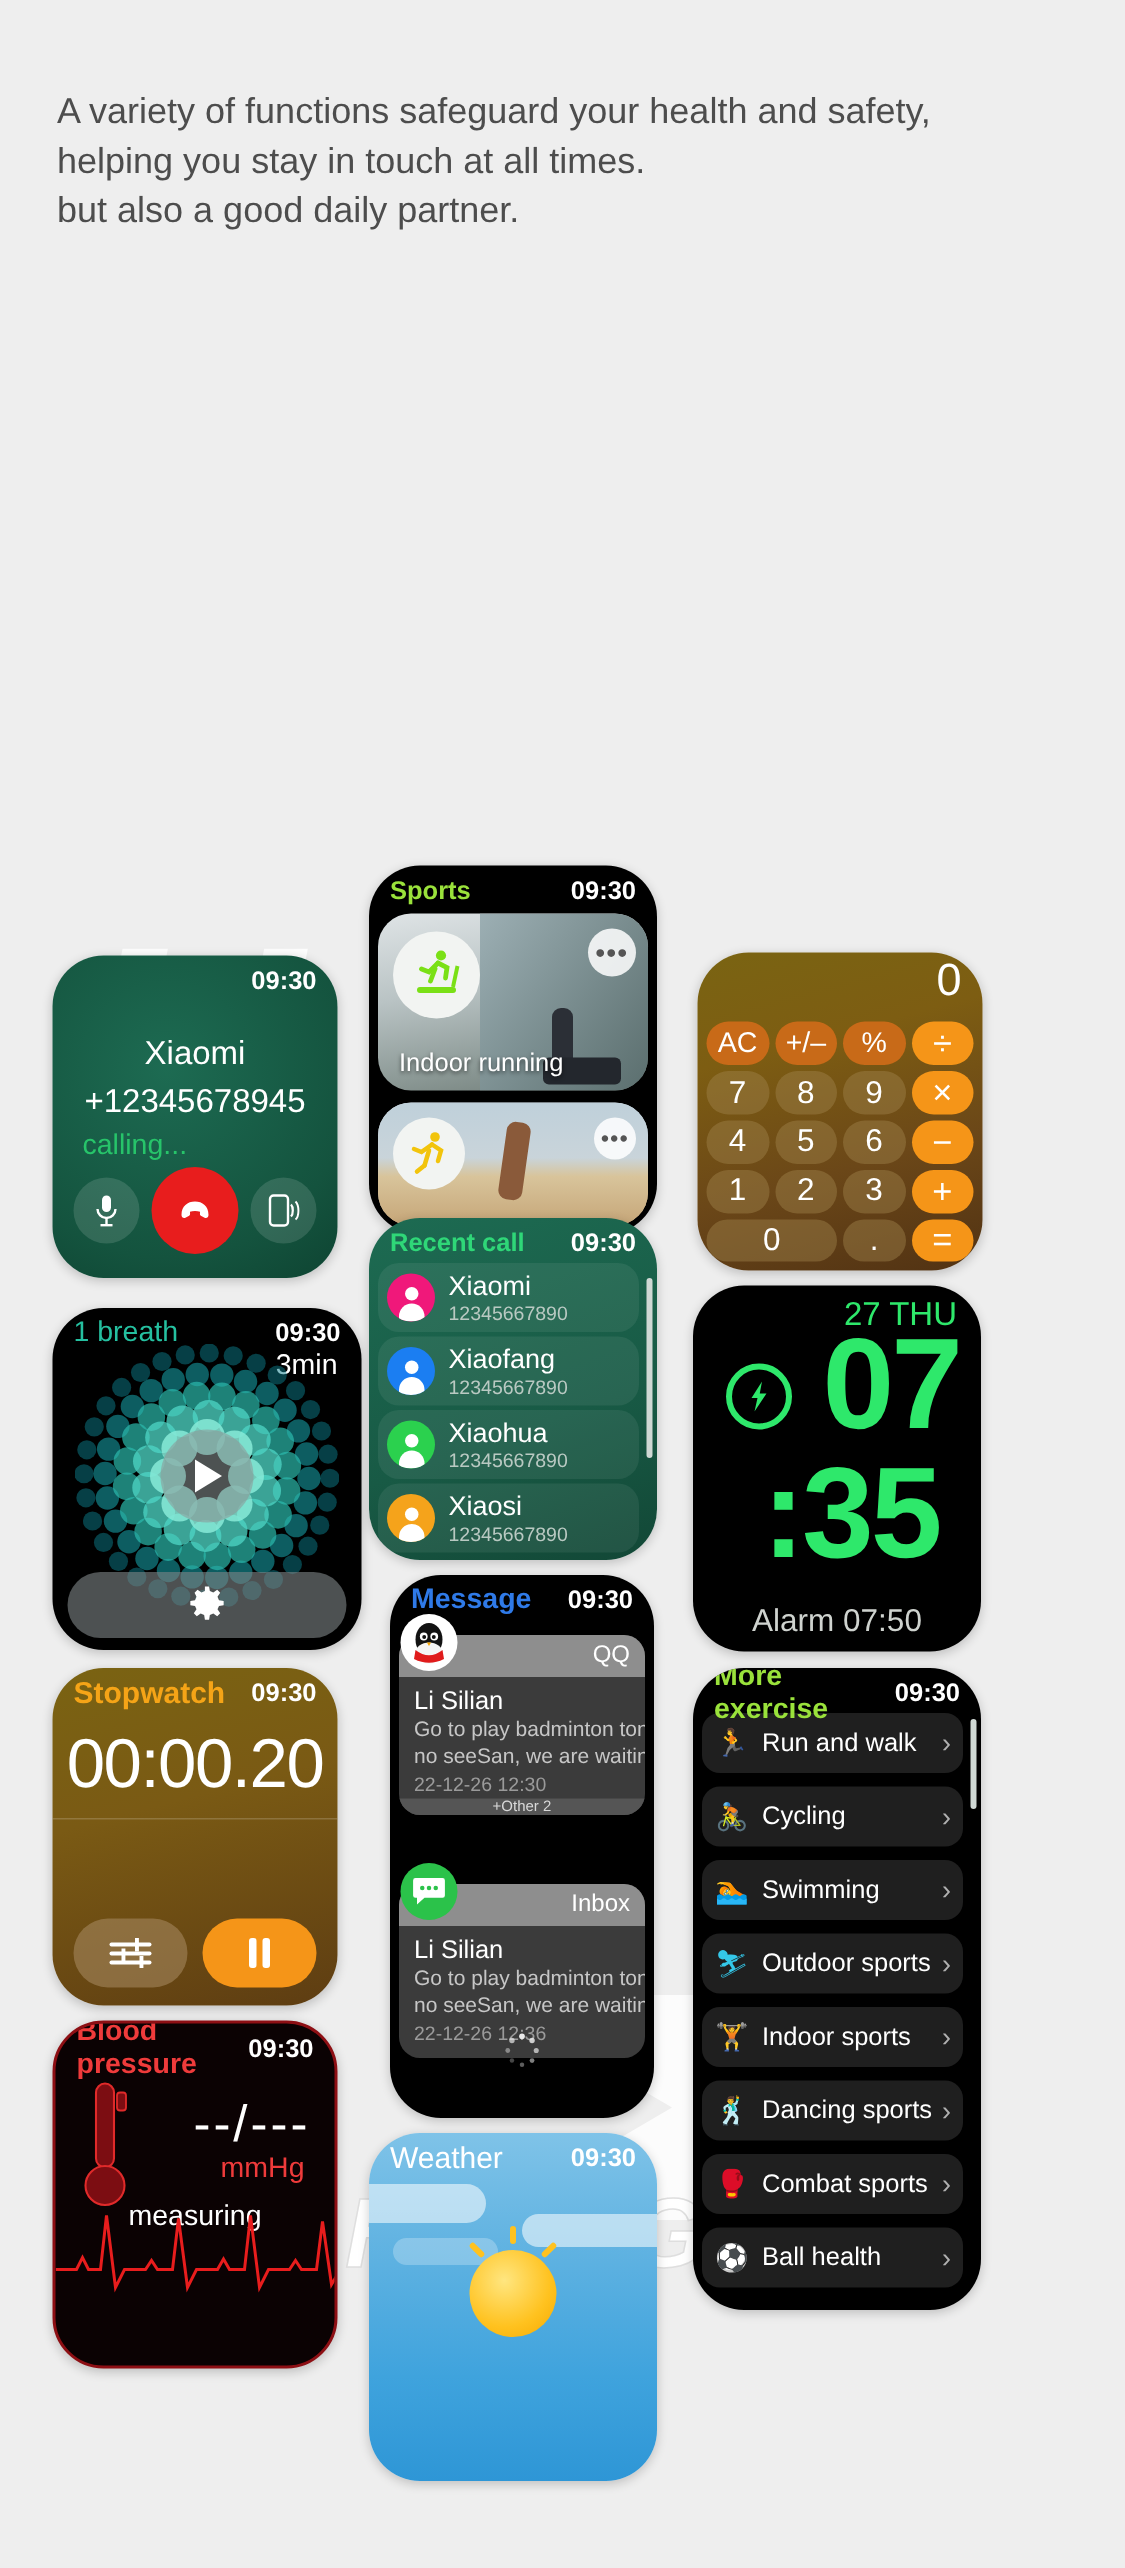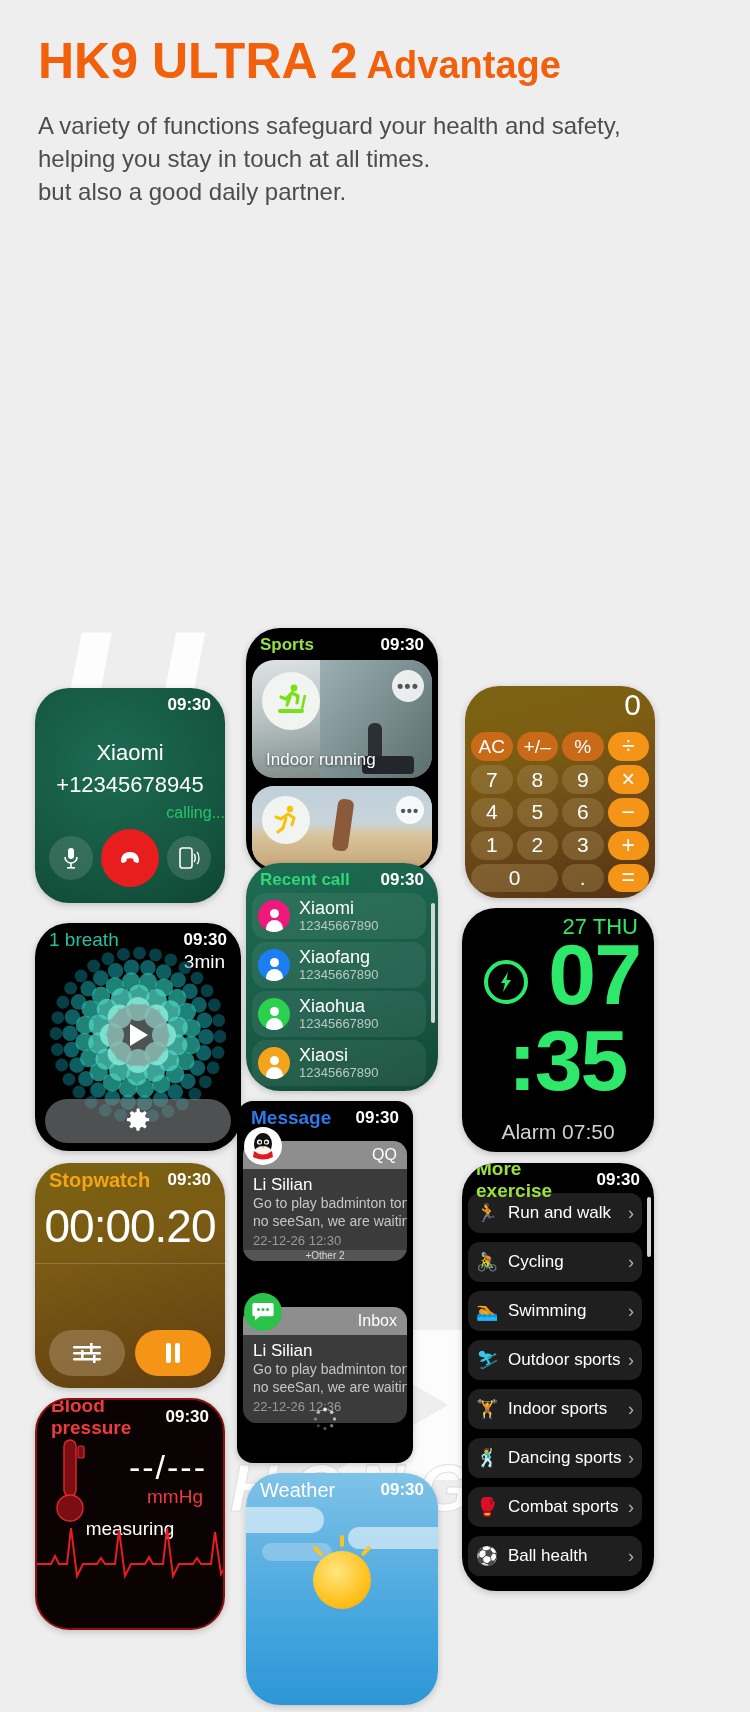--- a/index.html
+++ b/index.html
@@ -83,22 +83,22 @@
 
   
   #w-call {
     left: 35px; top: 480px; width: 190px; height: 215px;
     background: radial-gradient(circle at 40% 35%, #1d6b52 0%, #14533e 70%, #0e4432 100%);
   }
   #w-call .c-name { position:absolute; top:52px; left:0; right:0; text-align:center;
     color:#fff; font-size:22px; }
   #w-call .c-num { position:absolute; top:84px; left:0; right:0; text-align:center;
     color:#fff; font-size:22px; }
-  #w-call .c-state { position:absolute; top:116px; left:0; right:0; text-align:right;
-    color:#27c46a; font-size:16px;padding-left:20px; }
+  #w-call .c-state { position:absolute; top:116px; left:0; right:0; text-align:left;
+    color:#27c46a; font-size:19px;padding-left:20px; }
   #w-call .c-btns { position:absolute; bottom:16px; left:0; right:0;
     display:flex; align-items:center; justify-content:space-around; padding:0 10px; }
   .cbtn { border-radius:50%; display:flex; align-items:center; justify-content:center; }
   .cbtn.small { width:44px; height:44px; background:rgba(255,255,255,0.13); }
   .cbtn.hang { width:58px; height:58px; background:#e81d1d; }
 
   
   #w-sports {
     left: 246px; top: 420px; width: 192px; height: 246px;
     background: #000;
@@ -212,23 +212,22 @@
     background:rgba(255,255,255,0.18); }
   .st-btns { position:absolute; bottom:12px; left:14px; right:14px;
     display:flex; justify-content:space-between; }
   .st-btn { width:76px; height:46px; border-radius:26px;
     display:flex; align-items:center; justify-content:center; }
   .st-btn.lap { background:rgba(170,140,100,0.55); }
   .st-btn.pause { background:#f59518; }
 
   
   #w-msg {
-    left: 237px; top: 893px; width: 176px; height: 362px;
+    left: 260px; top: 893px; width: 176px; height: 362px;
     background:#000;
-    border-radius:16px;
   }
   #w-msg .sb-title { color:#2f7ae8; font-size:19px; }
   .ms-qq { position:absolute; left:7px; top:26px; width:38px; height:38px;
     border-radius:50%; background:#fff; z-index:6;
     display:flex; align-items:center; justify-content:center; }
   .ms-card { position:absolute; left:6px; right:6px; border-radius:14px;
     overflow:hidden; background:#3b3b3b; }
   .ms-card.a { top:40px; height:120px; }
   .ms-card.b { top:206px; height:116px; }
   .ms-bar { height:28px; background:#8e8e8e; color:#fff; font-size:16px;
@@ -290,23 +289,20 @@
 </head>
 <body>
 
 <div class="watermark">
   <div class="wm-big">H</div>
   <div class="wm-chev"></div>
   <div class="wm-word">HUAHONG</div>
 </div>
 
 <div class="head">
-  <div class="h-big">
-    <span>HK9 ULTRA 2</span><span class="adv"> Advantage</span>
-  </div>
   <div class="h-desc">
     <div>A variety of functions safeguard your health and safety,</div>
     <div>helping you stay in touch at all times.</div>
     <div>but also a good daily partner.</div>
   </div>
 </div>
 
 <div class="stage">
 
   <div class="watch" id="w-call">

